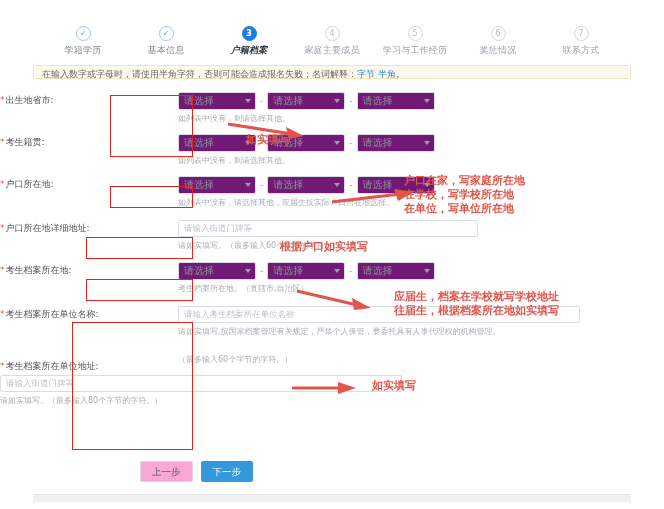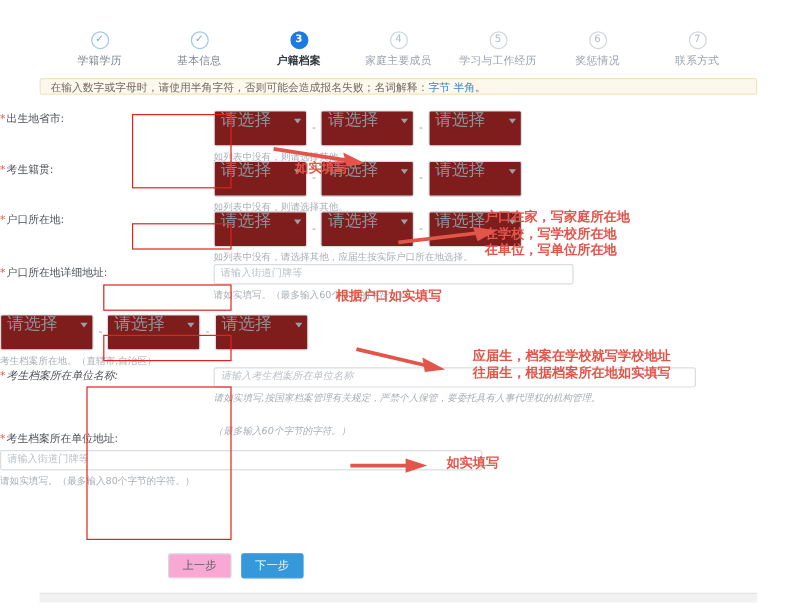--- a/index.html
+++ b/index.html
@@ -54,21 +54,21 @@
     color: #ffffff;
     font-weight: bold;
   }
   .step-label {
     font-size: 9px;
     color: #9aa3ad;
     white-space: nowrap;
     letter-spacing: 0.2px;
   }
   .step.done .step-label { color: #7f8790; }
-  .step.active .step-label { color: #30363d; font-weight: bold; }
+  .step.active .step-label { color: #30363d; font-weight: bold; font-style: italic; }
 
   
   .alert {
     position: absolute;
     left: 33px; top: 65px;
     width: 598px; height: 14px;
     background: #fdf8ec;
     border: 1px solid #f4e3c0;
     border-radius: 2px;
     font-size: 9px;
@@ -98,25 +98,25 @@
     color: #4d5157;
     line-height: 17px;
     white-space: nowrap;
   }
   .req { color: #e8584c; font-size: 9px; margin-right: 1px; }
   .ctrl { flex: 1; }
 
   .selrow { display: flex; align-items: center; gap: 3px; }
   .sel {
     position: relative;
-    width: 78px; height: 30px;
+    width: 78px; height: 18px;
     border: 1px solid #d9dde1;
     border-radius: 2px;
-    background: #7f1d1d;
-    font-size: 14px;
+    background: #701a75;
+    font-size: 10px;
     color: #8d949c;
     line-height: 15px;
     padding-left: 5px;
     white-space: nowrap;
   }
   .sel .cap {
     position: absolute;
     right: 4px; top: 6px;
     width: 0; height: 0;
     border-left: 3px solid transparent;
@@ -325,20 +325,23 @@
       <div class="lbl">
         <span class="req">*</span><span>户口所在地详细地址:</span>
       </div>
       <div class="ctrl">
         <div class="inp">请输入街道门牌等</div>
         <div class="hint">请如实填写。（最多输入60个字节的字符。）</div>
       </div>
     </div>
 
     <div class="row" style="height:44px;">
+      <div class="lbl">
+        <span class="req">*</span><span>考生档案所在地:</span>
+      </div>
       <div class="ctrl">
         <div class="selrow">
           <div class="sel">
             <span>请选择</span>
             <span class="cap"></span>
           </div>
           <span class="dash">-</span>
           <div class="sel">
             <span>请选择</span>
             <span class="cap"></span>
@@ -346,21 +349,21 @@
           <span class="dash">-</span>
           <div class="sel">
             <span>请选择</span>
             <span class="cap"></span>
           </div>
         </div>
         <div class="hint">考生档案所在地。（直辖市,自治区）</div>
       </div>
     </div>
 
-    <div class="row" style="height:52px;font-style:italic;">
+    <div class="row" style="height:52px;">
       <div class="lbl">
         <span class="req">*</span><span>考生档案所在单位名称:</span>
       </div>
       <div class="ctrl">
         <div class="inp wide">请输入考生档案所在单位名称</div>
         <div class="hint">请如实填写,按国家档案管理有关规定，严禁个人保管，要委托具有人事代理权的机构管理。</div>
         <div class="hint" style="margin-top:16px;">（最多输入60个字节的字符。）</div>
       </div>
     </div>
 

